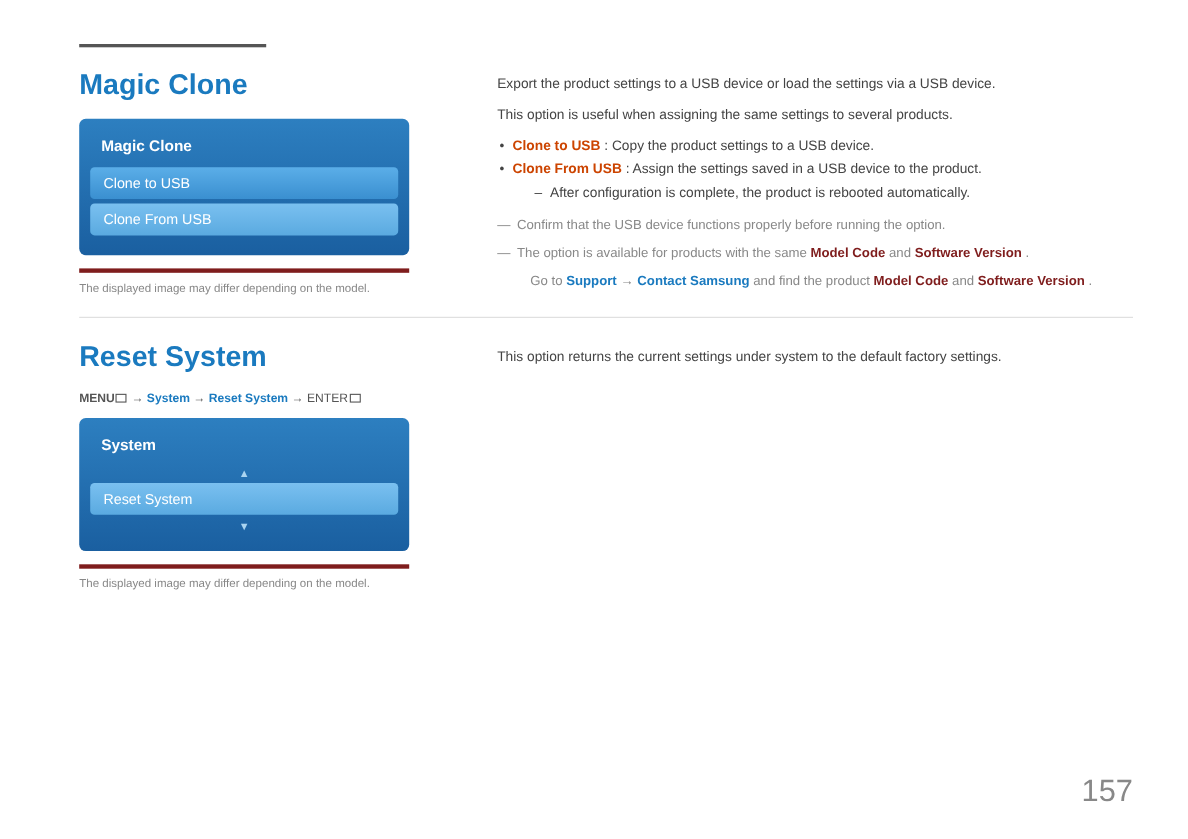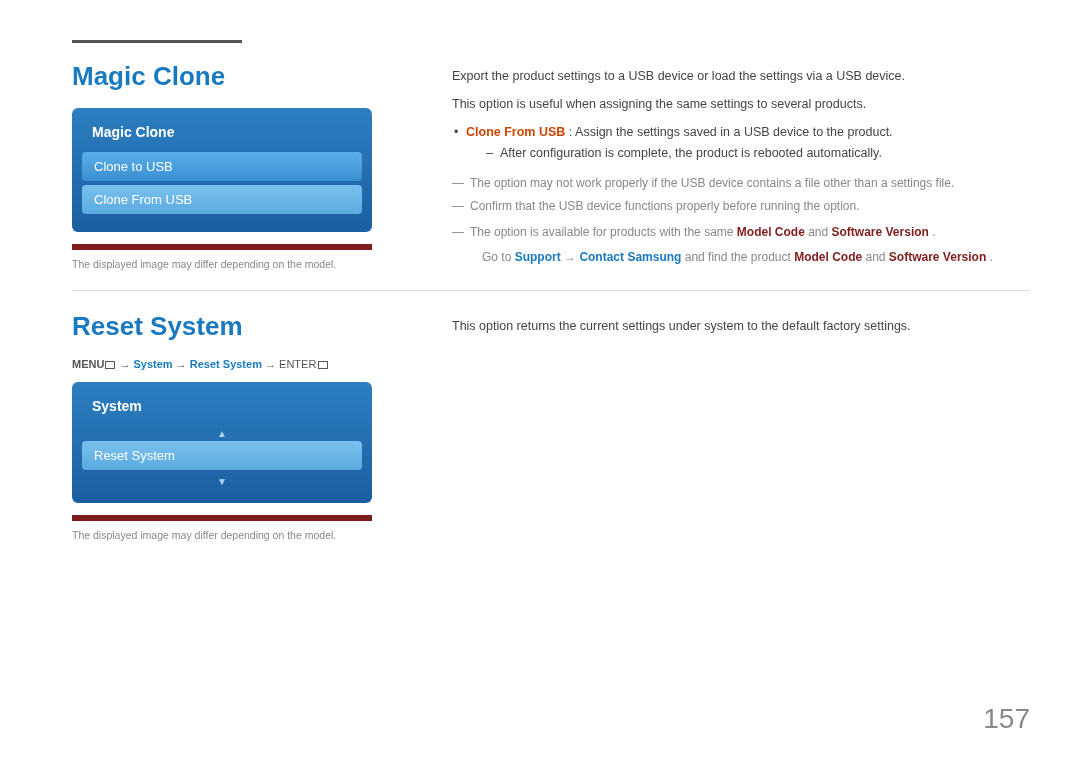--- a/index.html
+++ b/index.html
@@ -98,21 +98,21 @@
     .tv-menu-item.selected {
       background: linear-gradient(180deg, #7ac0f0 0%, #5aaae0 100%);
       color: #ffffff;
     }
 
     
     .section-note {
       font-size: 10.5px;
       color: #888;
       margin-top: 12px;
-      border-top: 6px solid #7f1d1d;
+      border-top: 4px solid #7f1d1d;
       padding-top: 8px;
       width: 300px;
     }
 
     
     .description-text {
       font-size: 12.5px;
       color: #444;
       line-height: 1.6;
       margin-bottom: 8px;
@@ -244,30 +244,33 @@
       <div class="section-note">
         <span>The displayed image may differ depending on the model.</span>
       </div>
     </div>
 
     <div class="section-right">
       <p class="description-text">Export the product settings to a USB device or load the settings via a USB device.</p>
       <p class="description-text">This option is useful when assigning the same settings to several products.</p>
 
       <ul class="bullet-list">
+        <li>
+          <span class="term">Clone to USB</span>
+          <span>: Copy the product settings to a USB device.</span>
+        </li>
         <li>
           <span class="term">Clone From USB</span>
           <span>: Assign the settings saved in a USB device to the product.</span>
           <ul class="sub-bullet">
             <li>After configuration is complete, the product is rebooted automatically.</li>
           </ul>
         </li>
       </ul>
 
-      <div class="dash-note" style="padding-left:18px;">The option may not work properly if the USB device contains a file other than a settings file.</div>
       <div class="dash-note" style="padding-left:18px; margin-top:3px;">Confirm that the USB device functions properly before running the option.</div>
 
       <div class="availability-note" style="margin-top:6px; padding-left:18px; position:relative;">
         <span style="position:absolute;left:0;color:#888;">—</span>
         <span>The option is available for products with the same </span>
         <span class="bold-dark">Model Code</span>
         <span> and </span>
         <span class="bold-dark">Software Version</span>
         <span>.</span>
       </div>

